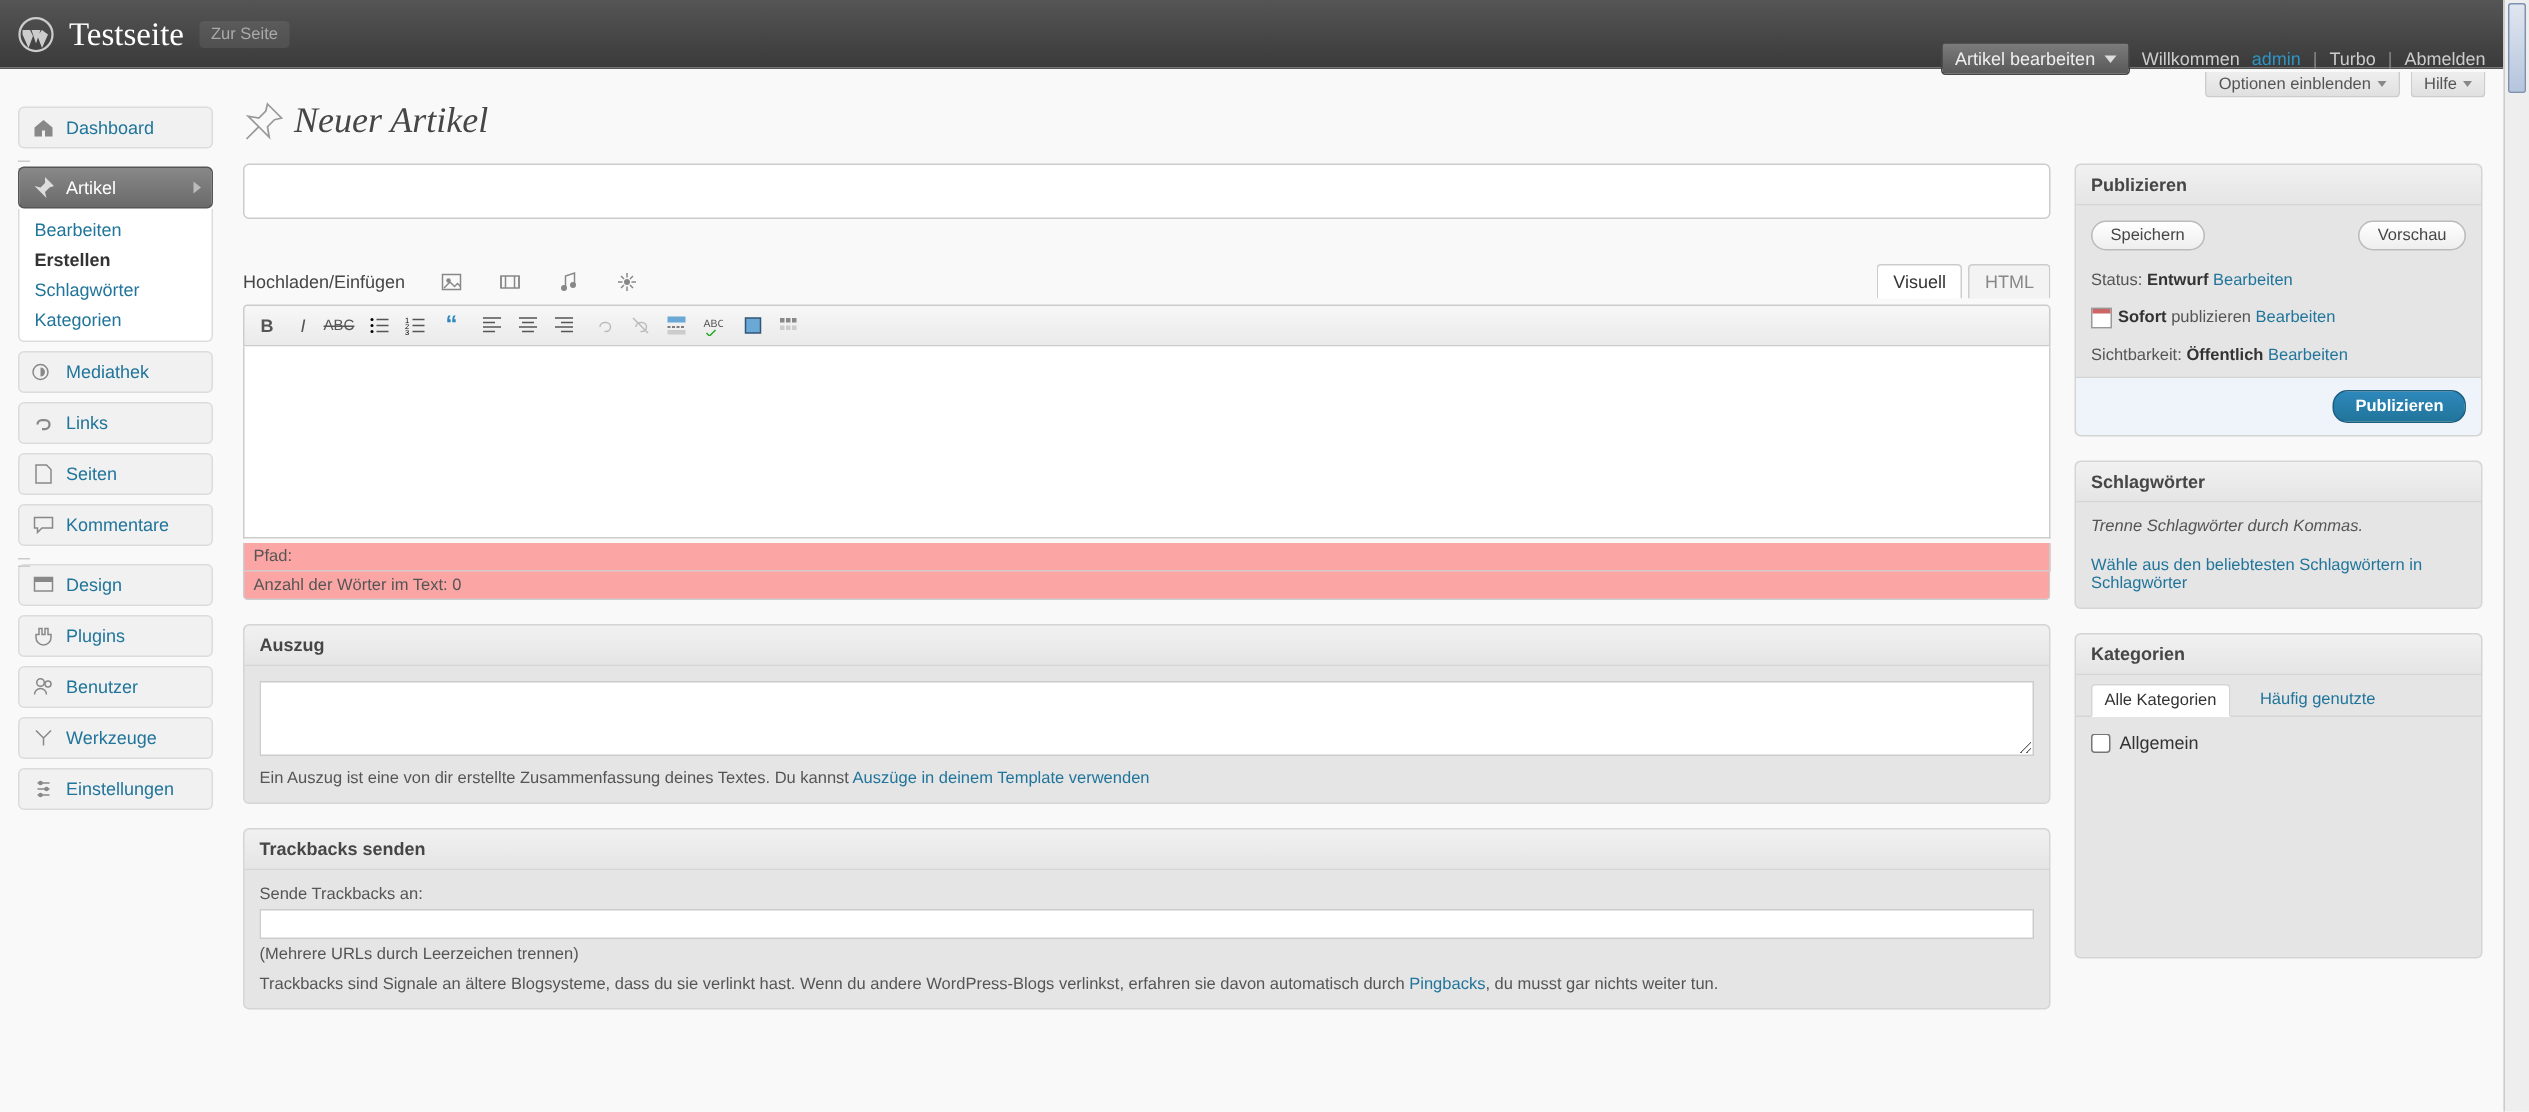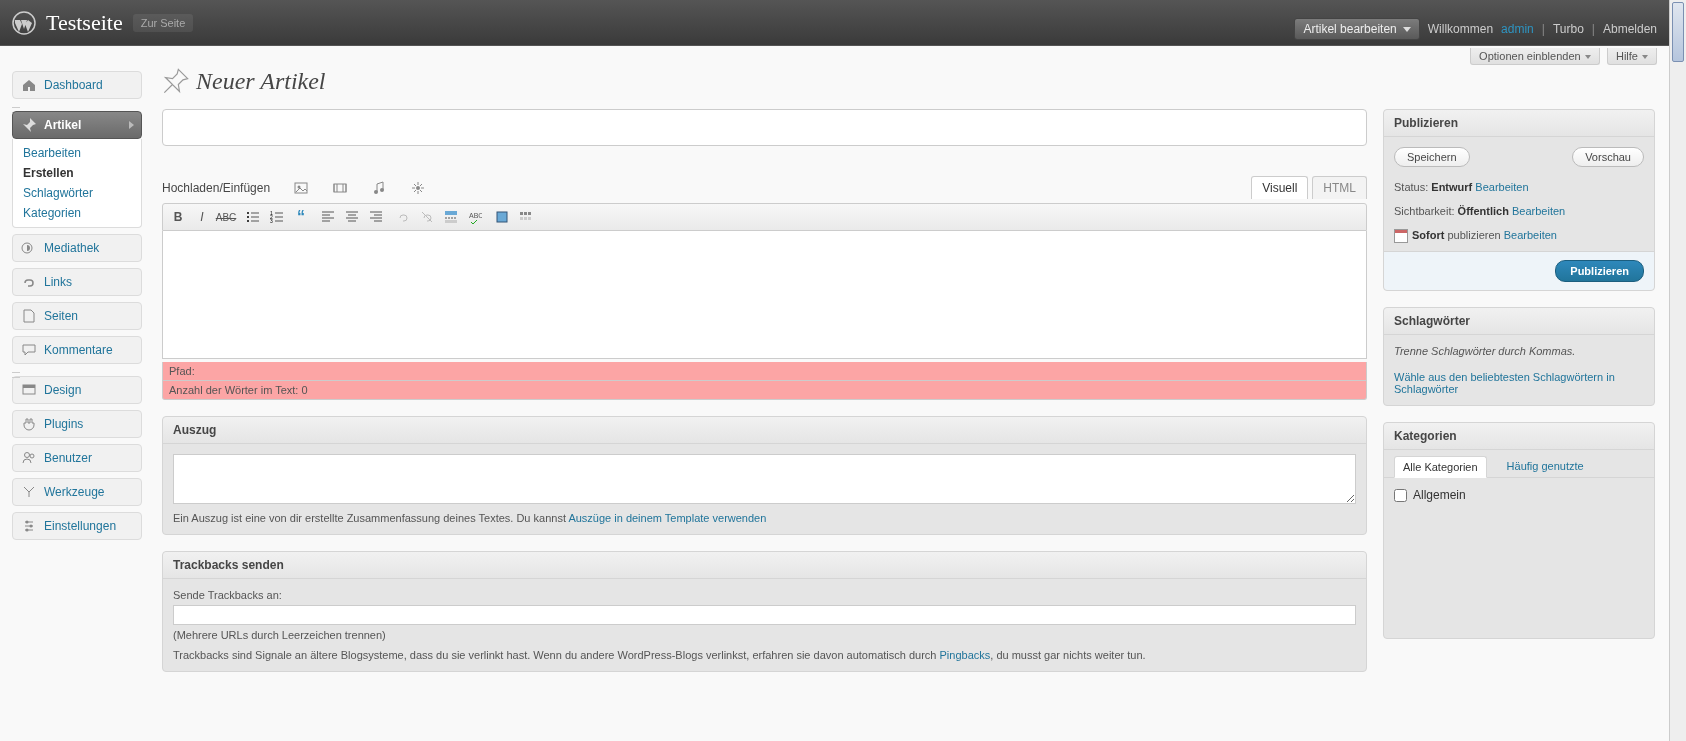--- a/index.html
+++ b/index.html
@@ -10,40 +10,40 @@
 .browser-frame { position: relative; height: 741px; }
 .browser-scroll { position: absolute; right: 0; top: 0; width: 17px; height: 100%; background: #eee; border-left: 1px solid #ccc; }
 .browser-scroll-thumb { position: absolute; top: 2px; left: 2px; right: 2px; height: 60px; background: linear-gradient(#e0e6ef,#b5c5dd); border: 1px solid #7b90b2; border-radius: 2px; }
 
 
 #wphead { background: linear-gradient(#555, #3a3a3a); height: 46px; position: relative; color: #ccc; border-bottom: 1px solid #555; margin-right:17px;}
 #wphead .inner { display: flex; align-items: center; height: 100%; padding: 0 12px; }
 #wp-logo { width: 24px; height: 24px; margin-right: 10px; fill:#ccc; }
 #site-title { color: #fff; font-size: 22px; font-family: Liberation Serif, serif; font-weight: normal; margin-right: 10px; }
 #view-site { background: rgba(255,255,255,0.08); color: #aaa; font-size: 11px; padding: 3px 8px; border-radius: 3px; }
-#wphead .right { position: absolute; right: 12px; top: 0; height: 58px; display: flex; align-items: center; gap: 8px; color: #ccc; font-size: 12px; text-align: right; }
+#wphead .right { position: absolute; right: 12px; top: 10px; height: 58px; display: flex; align-items: center; gap: 8px; color: #ccc; font-size: 12px; text-align: right; }
 #favorite-actions { background: linear-gradient(#7c7c7c,#595959); border: 1px solid #444; color: #eee; padding: 3px 8px; border-radius: 3px; display:flex; align-items:center; gap:6px;}
 #favorite-actions .tri { border-left:4px solid transparent; border-right:4px solid transparent; border-top:5px solid #ddd; }
 #wphead .right a.flat { color: #ccc; }
 #wphead .right .sep { color:#888; }
 #wphead .right .admin { color:#2e94c1; }
 
 
 #screen-meta { text-align: right; padding: 2px 12px 0 0; margin-right:17px; }
 .screen-btn { display:inline-block; background: linear-gradient(#eee,#e0e0e0); color:#555; font-size:11px; border:1px solid #ccc; border-top:none; padding:2px 8px; border-radius:0 0 3px 3px; margin-left:4px; }
 .screen-btn .tri { display:inline-block; margin-left:4px; border-left:3px solid transparent; border-right:3px solid transparent; border-top:4px solid #888; vertical-align:middle; }
 
 
 #wpbody { display:flex; margin-right:17px; }
 #adminmenu-wrap { width: 148px; padding: 6px 6px 0 12px; }
 #adminmenu { list-style:none; }
 #adminmenu li.top { background:#f1f1f1; border:1px solid #dcdcdc; border-radius:4px; margin-bottom:6px; }
 #adminmenu li.top > a { display:flex; align-items:center; gap:7px; padding:5px 8px; color:#21759b; font-size:12px; }
 #adminmenu li.top.current { background: linear-gradient(#888, #6a6a6a); border-color:#555; }
-#adminmenu li.top.current > a { color:#fff; font-weight:bold; }
+#adminmenu li.top.current > a { color:#fff; font-weight:normal; }
 #adminmenu li.top.current > a .arrow { position:absolute; right:7px; border-left:5px solid #bbb; border-top:4px solid transparent; border-bottom:4px solid transparent; }
 #adminmenu li.top.current { position:relative; }
 #adminmenu .submenu { list-style:none; background:#fff; border:1px solid #dcdcdc; border-top:none; border-radius:0 0 4px 4px; margin-top:-6px; margin-bottom:6px; padding:4px 0; }
 #adminmenu .submenu li a { display:block; padding:3px 10px; color:#21759b; font-size:12px; }
 #adminmenu .submenu li.current a { color:#333; font-weight:bold; }
 .menu-sep { height:6px; position:relative; }
 .menu-sep::before { content:""; position:absolute; left:0; top:2px; width:8px; height:4px; border-top:1px solid #ccc; border-bottom:1px solid #ccc; }
 .micon { width:16px; height:16px; display:inline-block; }
 
 #wpcontent { flex:1; padding: 0 14px 20px 14px; min-width:0; }
@@ -403,24 +403,24 @@
         <div class="postbox">
           <h3>Publizieren</h3>
           <div class="sub-actions">
             <button class="button">Speichern</button>
             <button class="button">Vorschau</button>
           </div>
           <div class="pub-section">
             <span>Status:</span> <b>Entwurf</b> <a href="#">Bearbeiten</a>
           </div>
           <div class="pub-section">
+            <span class="cal-ic"></span><b>Sofort</b> <span>publizieren</span> <a href="#">Bearbeiten</a>
+          </div>
+          <div class="pub-section">
             <span>Sichtbarkeit:</span> <b>Öffentlich</b> <a href="#">Bearbeiten</a>
-          </div>
-          <div class="pub-section">
-            <span class="cal-ic"></span><b>Sofort</b> <span>publizieren</span> <a href="#">Bearbeiten</a>
           </div>
           <div class="actions">
             <button class="button-primary">Publizieren</button>
           </div>
         </div>
 
         <div class="postbox">
           <h3>Schlagwörter</h3>
           <div class="inside">
             <p><i>Trenne Schlagwörter durch Kommas.</i></p>

